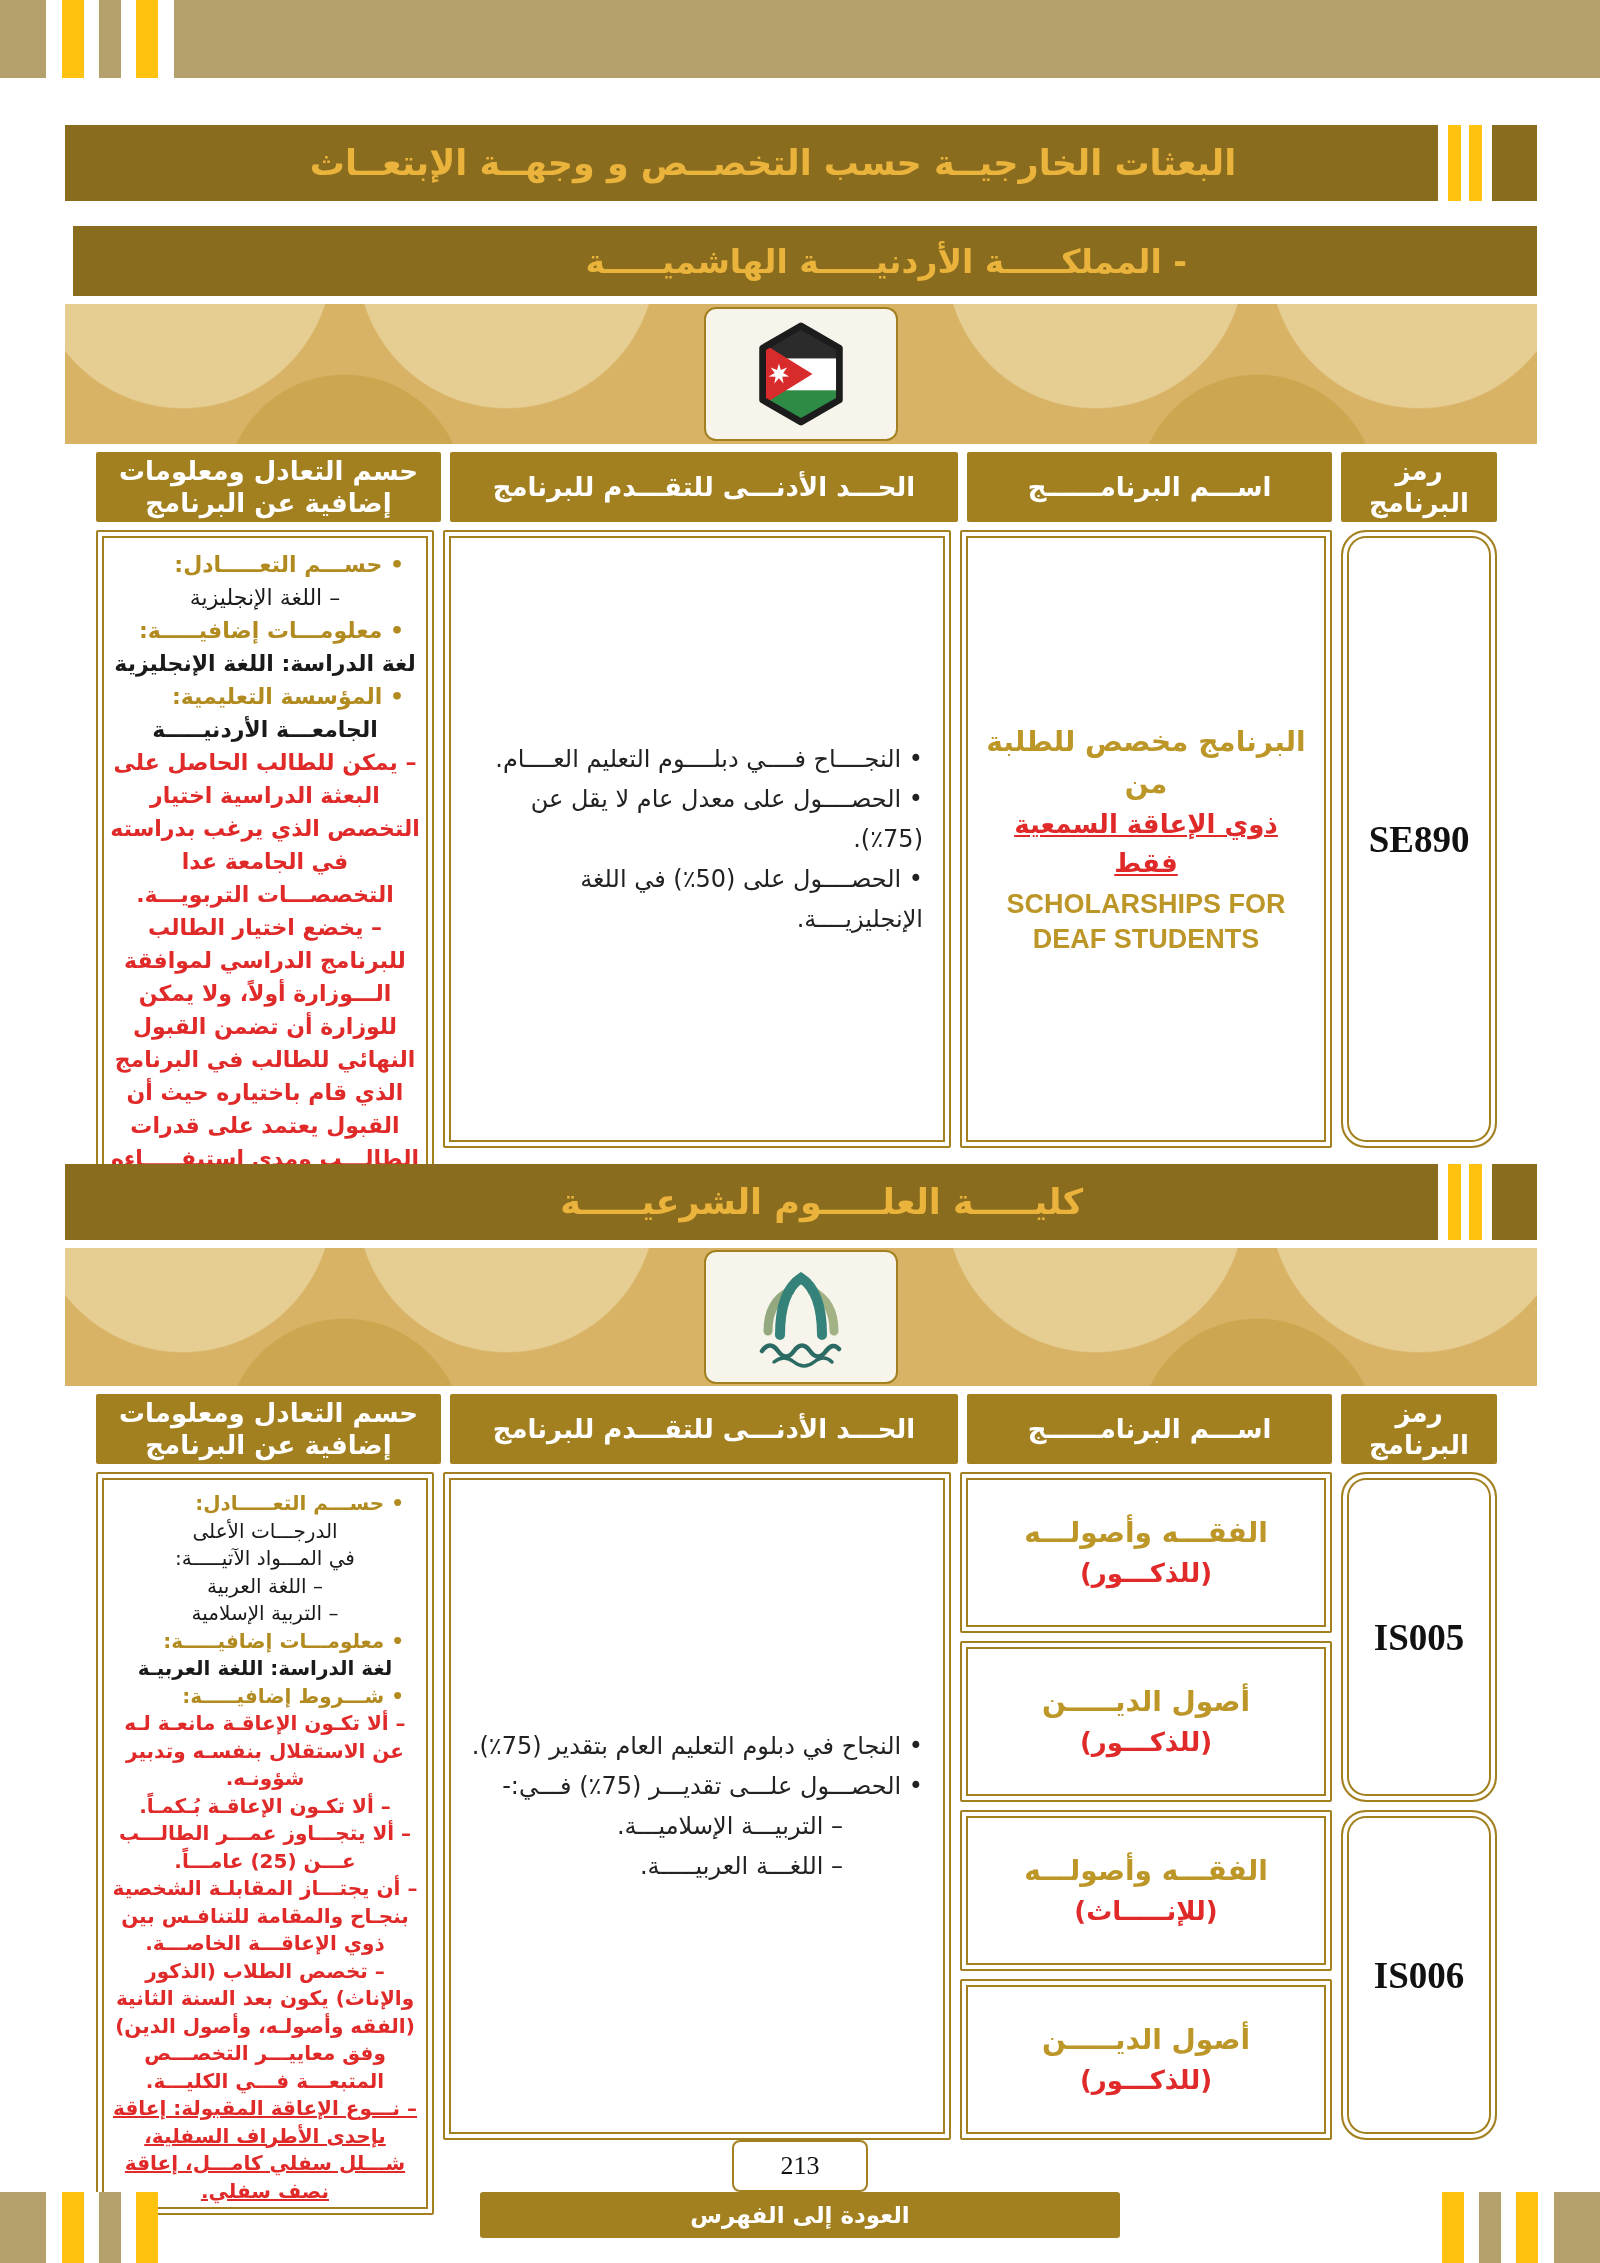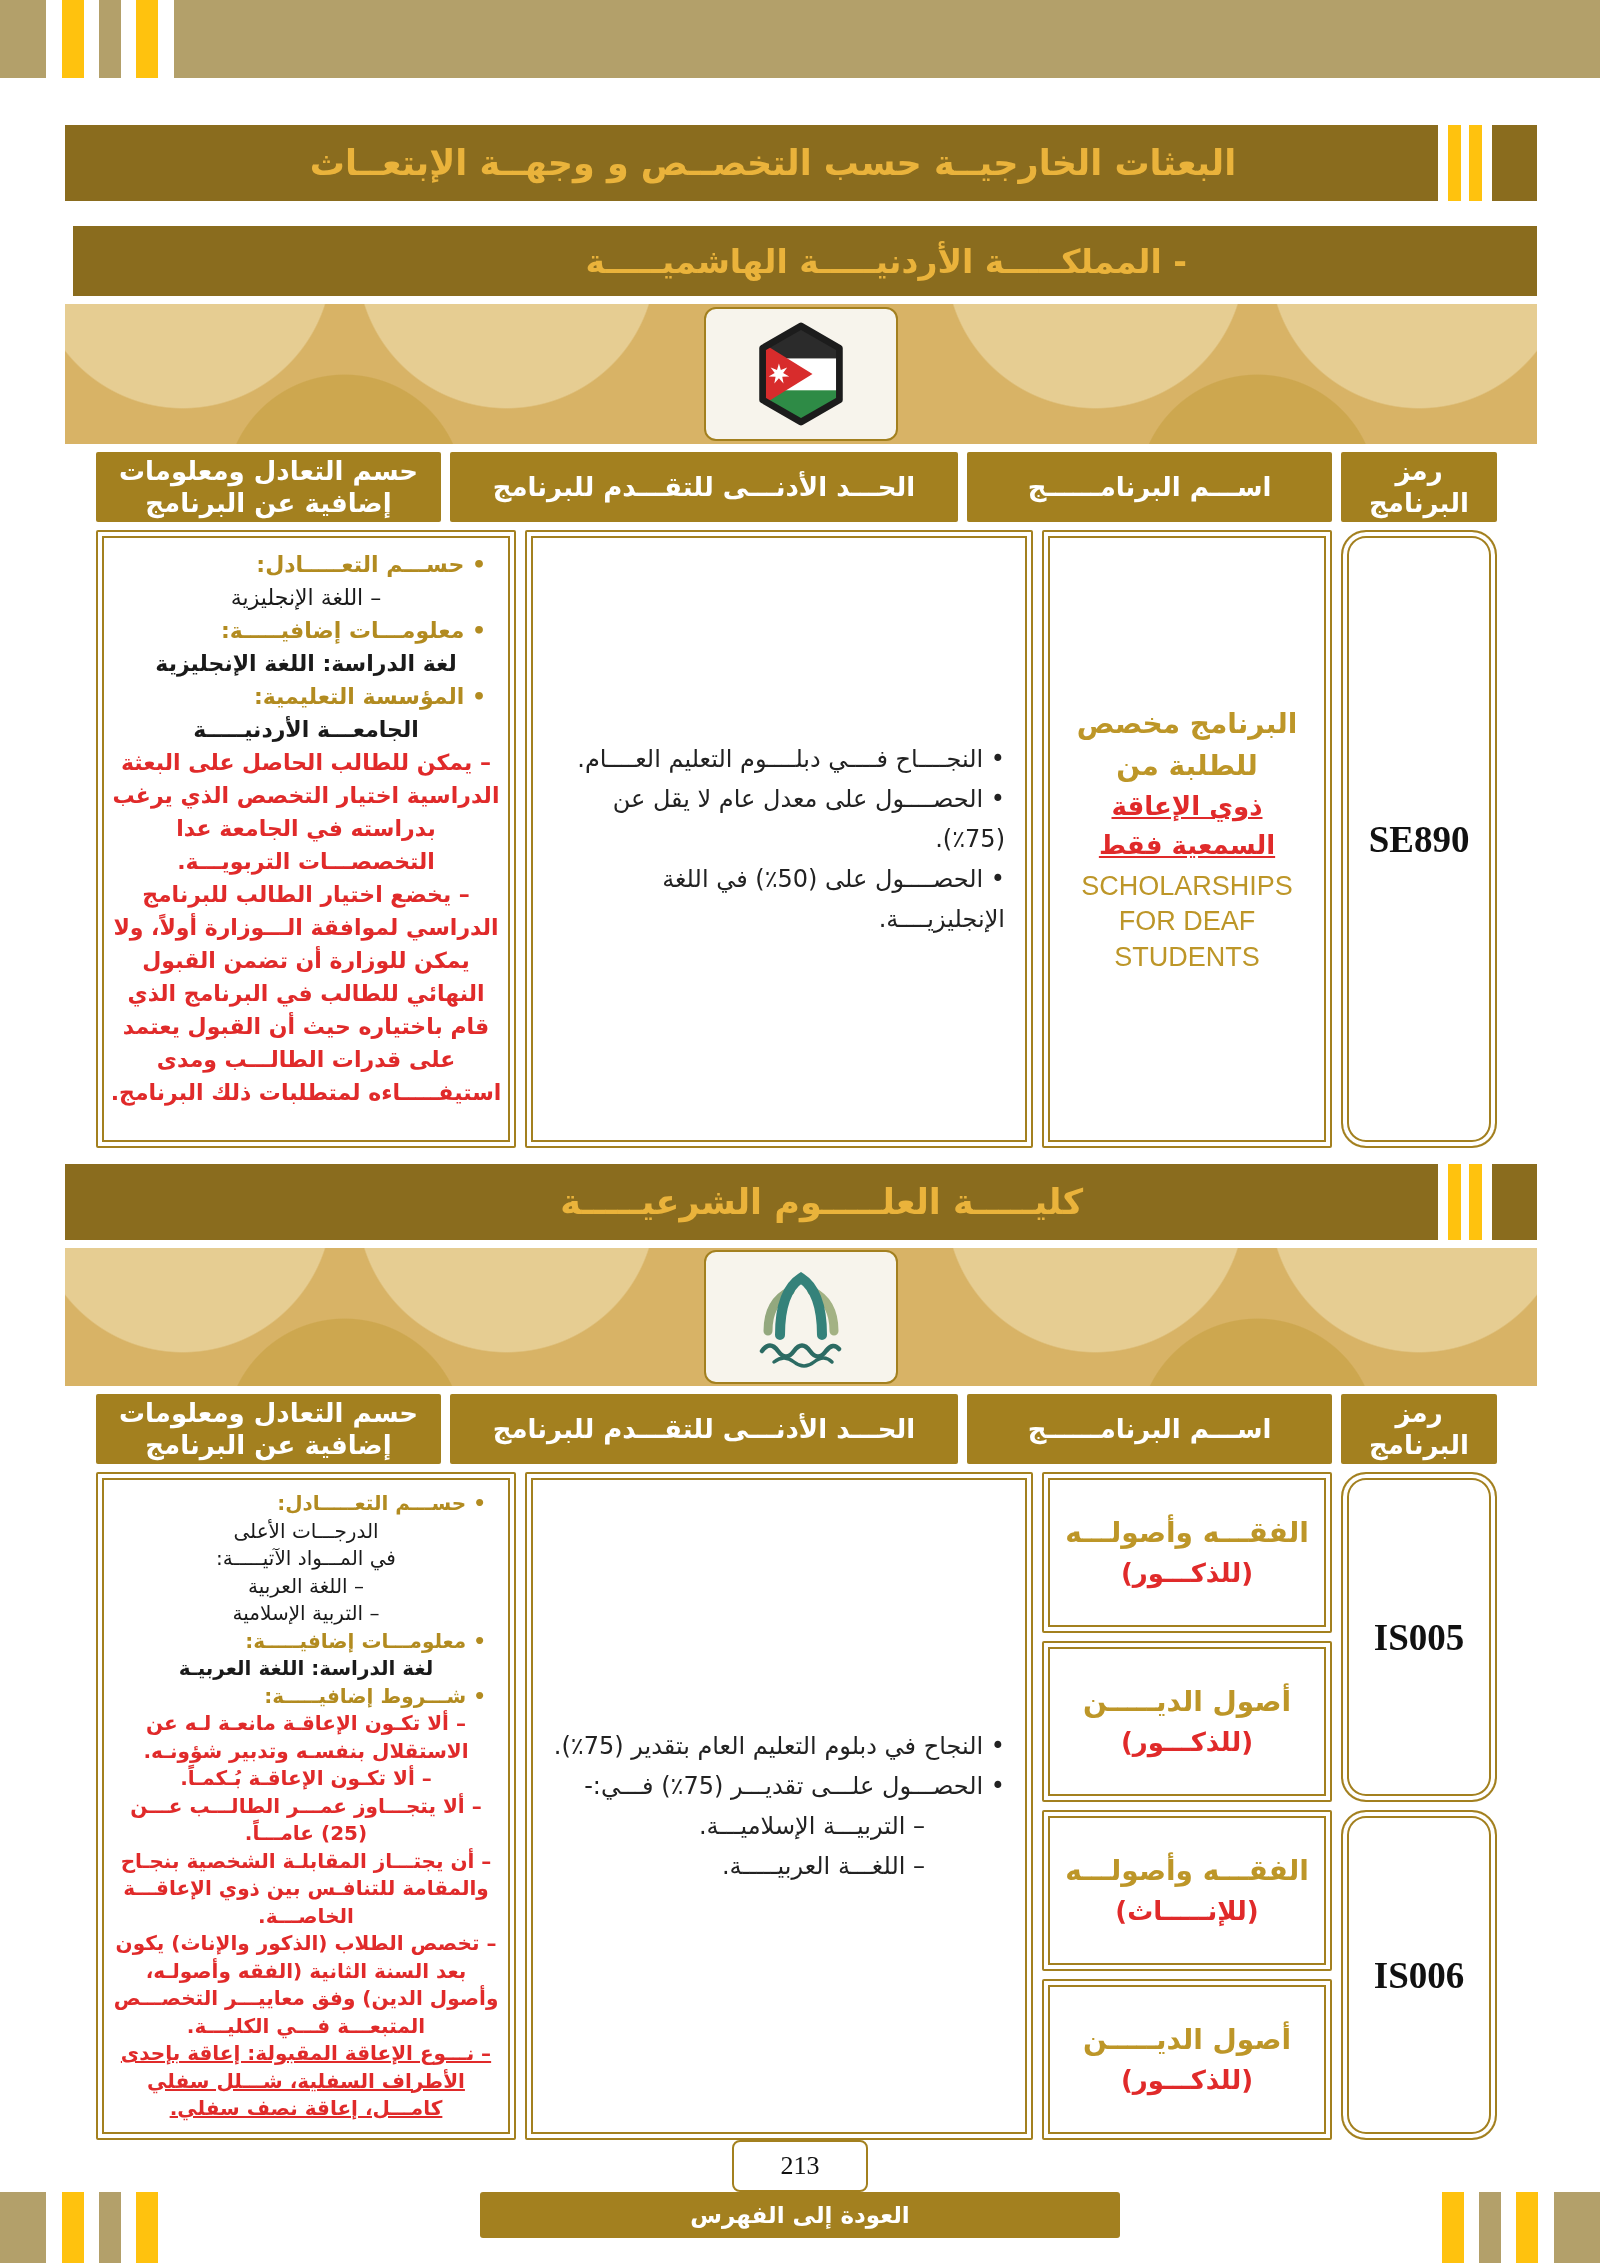--- a/index.html
+++ b/index.html
@@ -38,32 +38,32 @@
       radial-gradient(circle 120px at 81% 190px,#cda74f 99%,rgba(0,0,0,0) 100%);
     display:flex;align-items:center;justify-content:center;}
   .logo-card{width:190px;height:130px;background:#f7f4ec;border:2px solid #a3801f;border-radius:12px;
     display:flex;align-items:center;justify-content:center;}
   
   .thead{display:flex;direction:rtl;gap:9px;margin:8px 103px 0 96px;height:70px;}
   .th{background:#a3801f;color:#ffffff;font-weight:bold;font-size:26px;text-align:center;
     display:flex;align-items:center;justify-content:center;border-radius:2px;line-height:1.25;}
   .tbody{display:flex;direction:rtl;gap:9px;margin:8px 103px 0 96px;align-items:stretch;}
   .colw-code{width:156px;flex:none;display:flex;flex-direction:column;gap:8px;}
-  .colw-name{width:290px;flex:none;display:flex;flex-direction:column;gap:8px;}
+  .colw-name{width:372px;flex:none;display:flex;flex-direction:column;gap:8px;}
   .colw-min{width:508px;flex:none;display:flex;flex-direction:column;}
   .colw-info{width:347px;flex:none;display:flex;flex-direction:column;}
   .cell{background:#fff;border:2px solid #a3801f;border-radius:2px;flex:1;
     box-shadow:inset 0 0 0 4px #ffffff,inset 0 0 0 6px #a3801f;box-sizing:border-box;}
   .code-cell{display:flex;align-items:center;justify-content:center;
     font-family:"Liberation Serif","DejaVu Serif",serif;font-weight:bold;font-size:37px;color:#111;border-radius:25px;}
   .name-cell{display:flex;flex-direction:column;align-items:center;justify-content:center;
     direction:rtl;text-align:center;padding:12px 16px;}
   .name-ar{color:#bd9628;font-weight:bold;font-size:28px;line-height:1.5;}
   .name-red{color:#e02a2a;font-weight:bold;font-size:26px;text-decoration:underline;line-height:1.5;}
-  .name-en{color:#bd9628;font-weight:normal;font-size:27px;line-height:1.3;margin-top:4px;
+  .name-en{color:#bd9628;font-weight:bold;font-size:27px;line-height:1.3;margin-top:4px;
     font-family:"Liberation Sans",sans-serif;}
   .cond-cell{display:flex;flex-direction:column;justify-content:center;direction:rtl;
     padding:14px 26px;}
   .cond-cell .ln{color:#222;font-size:24px;line-height:40px;text-align:right;}
   .cond-cell .dash{padding-right:80px;}
   .info-cell{direction:rtl;padding:16px 12px 8px 12px;}
   .info-cell .ln{font-size:22px;line-height:33px;}
   .info-sm .ln{font-size:20px;line-height:27.5px;}
   .ln.gold{color:#b28b20;font-weight:bold;text-align:right;padding-right:16px;}
   .ln.blk{color:#1a1a1a;text-align:center;}

